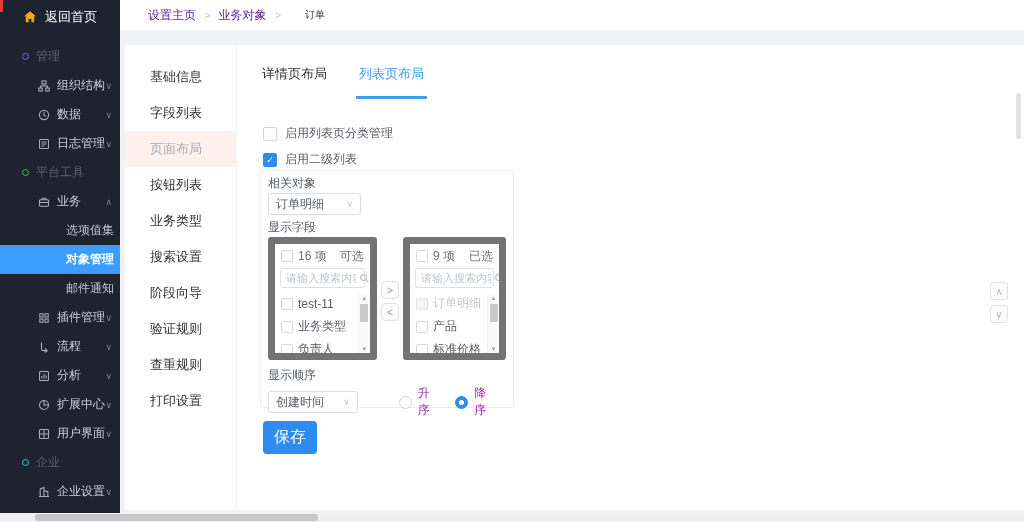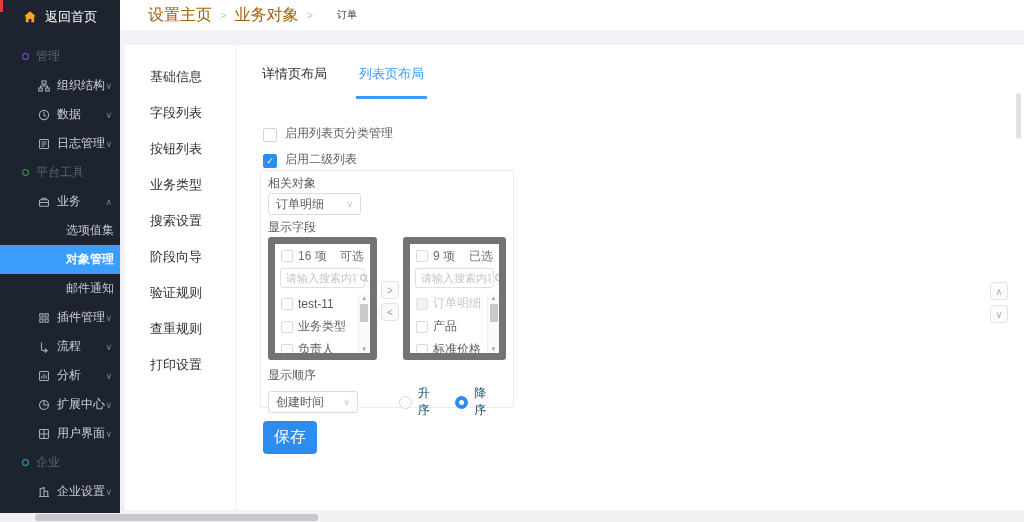--- a/index.html
+++ b/index.html
@@ -17,36 +17,36 @@
   .sb-item.selected { background:#3b9eff; color:#fff; font-weight:bold; }
   .sb-item .chev { position:absolute; right:8px; font-size:9px; color:#7e8materials494; color:#7e8494; }
   .ring { width:7px; height:7px; border-radius:50%; border:1.5px solid #888; flex:none; }
   .ring.purple { border-color:#8b5cf6; }
   .ring.green  { border-color:#3fba50; }
   .ring.cyan   { border-color:#2fc6dd; }
   .sb-ic { width:12px; height:12px; flex:none; stroke:#a6abb8; fill:none; stroke-width:1.1; }
 
   
   .topbar { position:absolute; left:120px; top:0; width:904px; height:30px; background:#fff; display:flex; align-items:center; gap:8px; padding-left:28px; }
-  .crumb-link { color:#a16207; font-size:16px; cursor:pointer; }
+  .crumb-link { color:#4c1d95; font-size:12px; cursor:pointer; }
   .crumb-sep { color:#c0c4cc; font-size:11px; }
   .crumb-current { color:#303133; font-size:10px;margin-left:16px; }
 
   
   .panel { position:absolute; left:125px; top:45px; width:899px; height:465px; background:#fff; }
 
   .snav { position:absolute; left:0; top:0; width:112px; height:100%; border-right:1px solid #f2f2f2; padding-top:14px; }
   .snav-item { height:36px; display:flex; align-items:center; padding-left:25px; font-size:13px; color:#303133; cursor:pointer; }
   .snav-item.selected { background:#fdf1ee; color:#a7abb3; }
 
   .tabs { position:absolute; left:134px; top:12px; display:flex; gap:26px; }
   .tab { font-size:13px; color:#303133; padding:8px 3px 13px; cursor:pointer; }
   .tab.active { color:#3d9cf5; border-bottom:3px solid #3d9cf5; }
 
-  .check-row { position:absolute; display:flex; align-items:flex-end; gap:8px; font-size:12px; color:#565b63; cursor:pointer; }
+  .check-row { position:absolute; display:flex; align-items:center; gap:8px; font-size:12px; color:#565b63; cursor:pointer; }
   .cb { width:14px; height:14px; border:1px solid #cfd3da; border-radius:2px; background:#fff; flex:none; display:flex; align-items:center; justify-content:center; }
   .cb.checked { background:#2d8cf0; border-color:#2d8cf0; color:#fff; font-size:9px; font-weight:bold; }
 
   .cfg { position:absolute; left:135px; top:125px; width:254px; height:238px; border:1px solid #ececec; border-radius:2px; padding:6px 7px; }
   .cfg-label { font-size:12px; color:#565b63; line-height:13px; margin-bottom:3px; }
   .select { width:93px; height:22px; border:1px solid #d9dce1; border-radius:3px; display:flex; align-items:center; justify-content:space-between; padding:0 7px; font-size:12px; color:#565b63; background:#fff; cursor:pointer; margin-bottom:6px; }
   .select .sel-chev { color:#c0c4cc; font-size:9px; }
 
   .transfer { display:flex; align-items:flex-start; height:123px; margin-bottom:9px; }
   .tbox { position:relative; width:112px; height:123px; border:7px solid #737373; border-radius:3px; overflow:hidden; background:#fff; }
@@ -61,21 +61,21 @@
   .titem.disabled { color:#c3c7cd; }
   .titem.disabled .cb2 { background:#f2f3f5; border-color:#e2e5e9; }
   .tscroll { position:absolute; right:0; top:50px; bottom:0; width:12px; background:#fafafa; border-left:1px solid #f0f0f0; display:flex; flex-direction:column; align-items:center; }
   .tarrow { font-size:6px; color:#9aa0a8; line-height:8px; cursor:pointer; }
   .tthumb { width:8px; height:18px; background:#c9c9c9; margin-top:2px; cursor:pointer; }
   .tscroll .spacer { flex:1; }
   .tmid { width:27px; display:flex; flex-direction:column; align-items:center; gap:4px; padding-top:44px; }
   .tbtn { width:18px; height:18px; border:1px solid #e1e1e1; background:#fbfbfb; border-radius:4px; color:#9aa0a8; font-size:10px; display:flex; align-items:center; justify-content:center; cursor:pointer; }
 
   .order-row { display:flex; align-items:center;gap:27px; }
-  .radio-group { display:flex; align-items:center; gap:6px; margin-left:14px; font-size:12px; color:#0c4a6e; }
+  .radio-group { display:flex; align-items:center; gap:6px; margin-left:14px; font-size:12px; color:#a21caf; }
   .radio { width:13px; height:13px; border-radius:50%; border:1px solid #cfd3da; background:#fff; flex:none; cursor:pointer; }
   .radio.on { border:4px solid #2d8cf0; }
   .radio-label { margin-right:10px; cursor:pointer; }
 
   .save-btn { position:absolute; left:138px; top:376px; background:#2d8cf0; color:#fff; border:none; border-radius:4px; font-size:16px; padding:6px 11px; font-family:inherit; cursor:pointer; }
 
   .reorder { position:absolute; right:16px; top:237px; display:flex; flex-direction:column; gap:5px; }
   .rbtn { width:18px; height:18px; border:1px solid #e3e3e3; background:#fcfcfc; border-radius:3px; color:#b0b4bb; font-size:10px; display:flex; align-items:center; justify-content:center; cursor:pointer; }
 
   .vscroll { position:absolute; right:3px; top:48px; width:5px; height:46px; background:#e0e1e4; border-radius:3px; }
@@ -230,20 +230,23 @@
 
   <div class="panel">
 
     <div class="snav">
       <div class="snav-item">
           <span>基础信息</span>
         </div>
       <div class="snav-item">
           <span>字段列表</span>
         </div>
+      <div class="snav-item selected">
+          <span>页面布局</span>
+        </div>
       <div class="snav-item">
           <span>按钮列表</span>
         </div>
       <div class="snav-item">
           <span>业务类型</span>
         </div>
       <div class="snav-item">
           <span>搜索设置</span>
         </div>
       <div class="snav-item">

